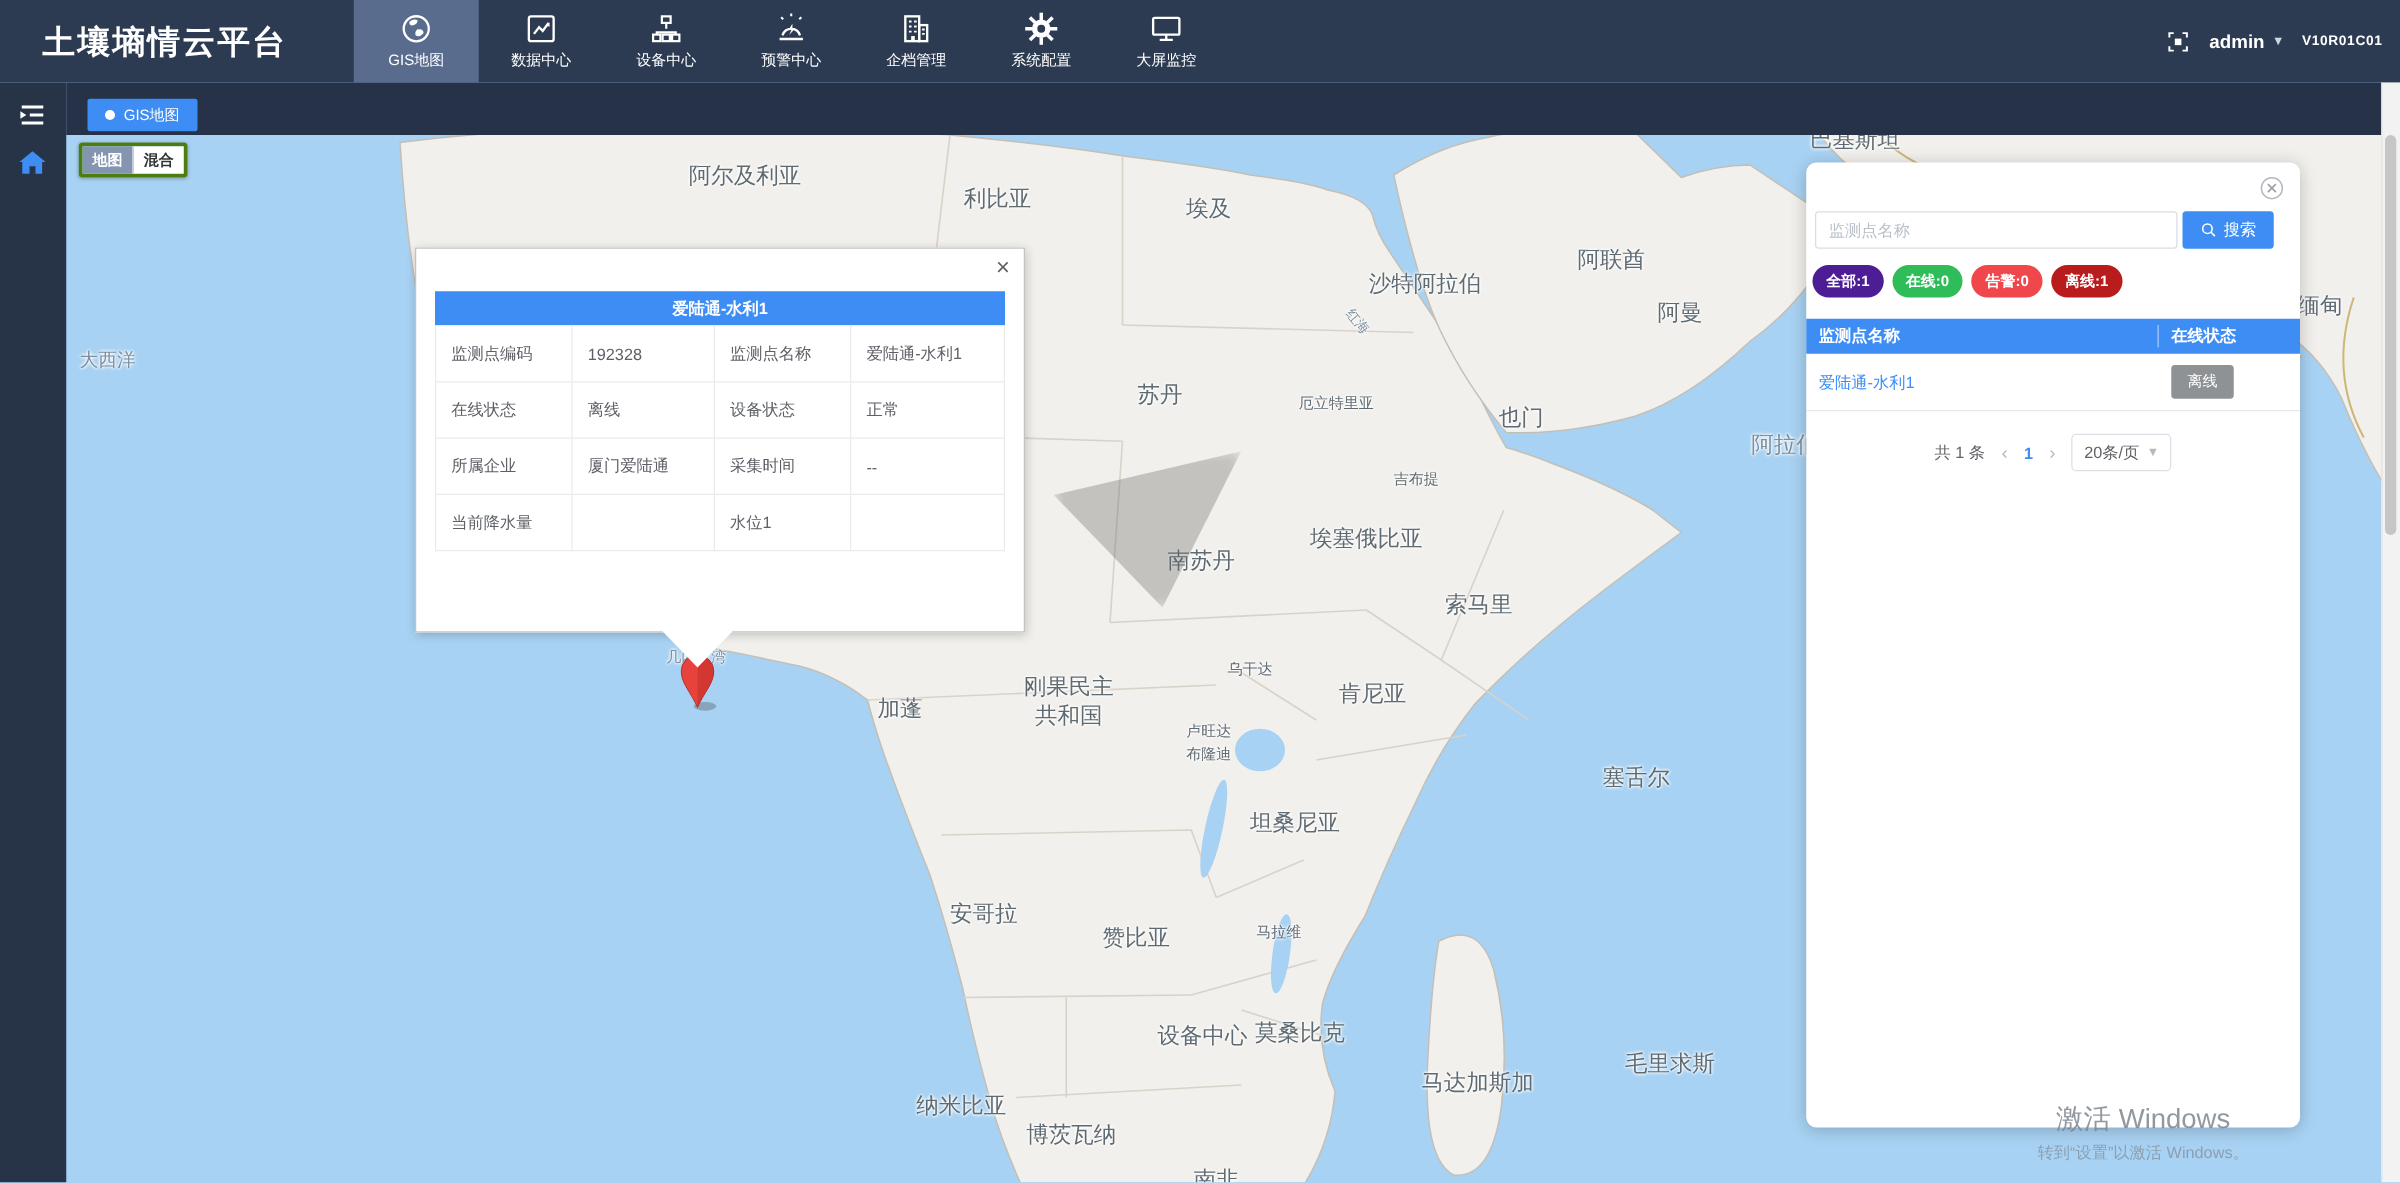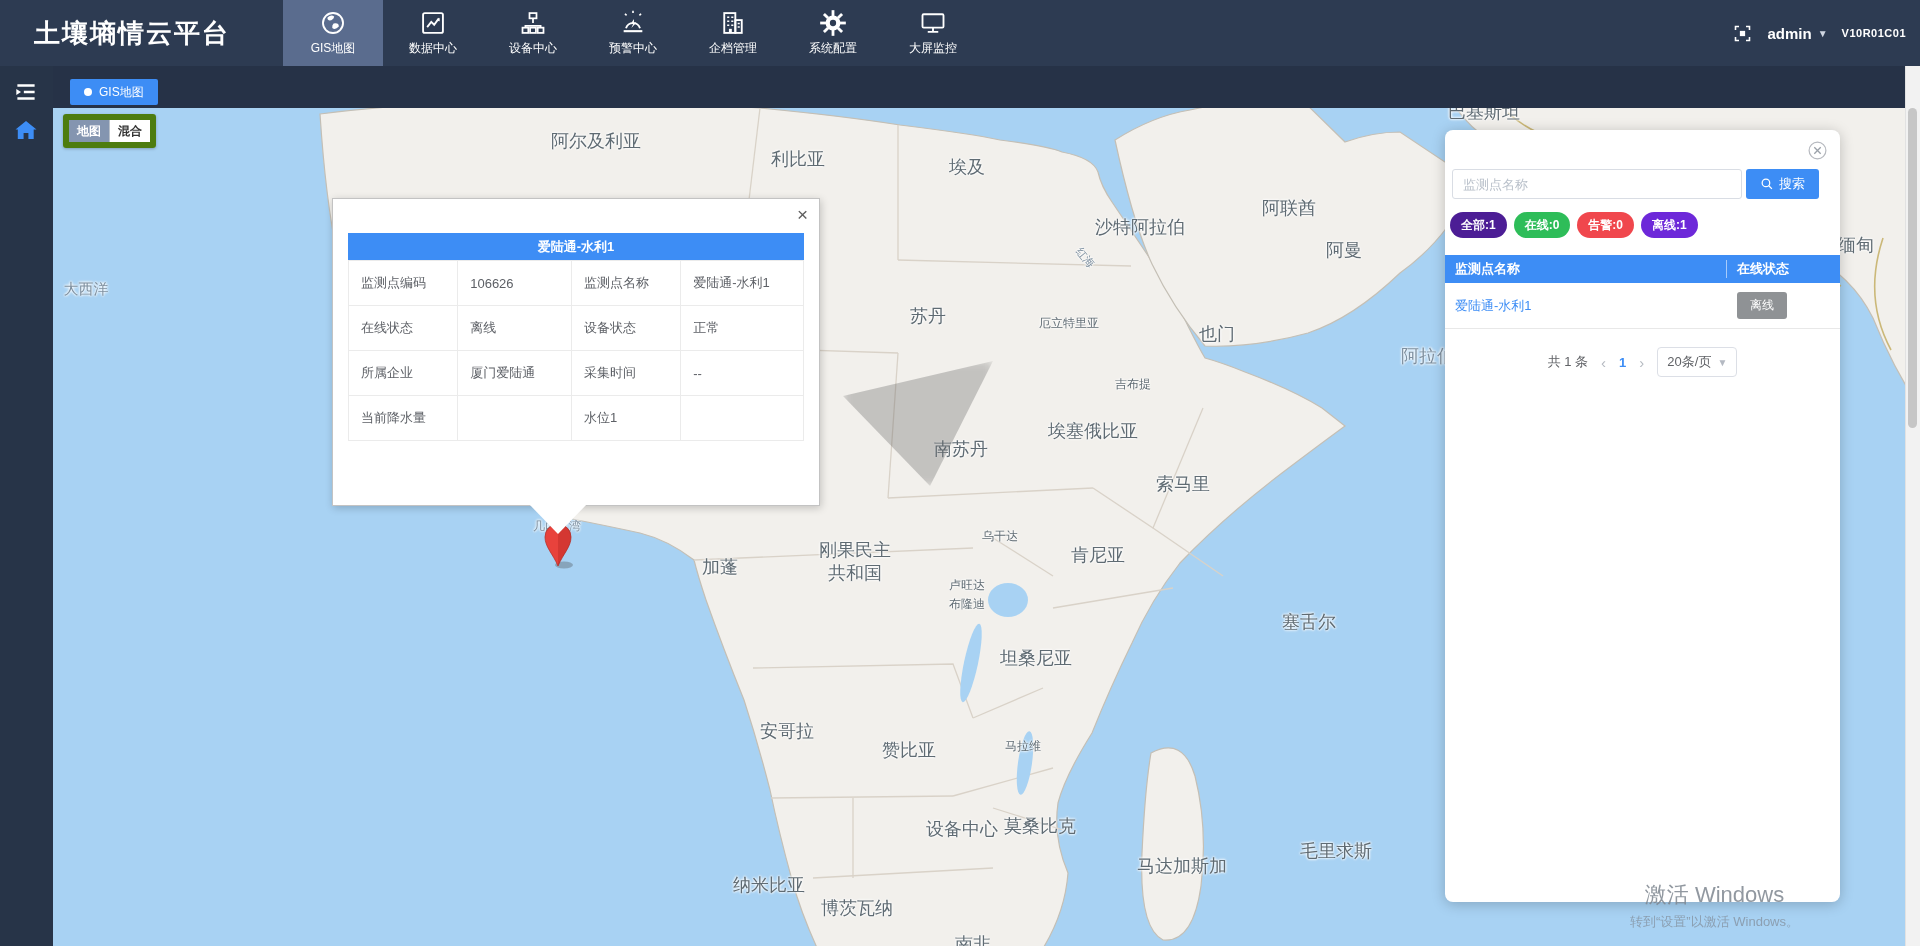--- a/index.html
+++ b/index.html
@@ -30,21 +30,21 @@
   .tab-active{position:absolute;left:17px;top:13px;height:26px;padding:0 14px;background:#3d8df5;
     color:#fff;font-size:12px;display:flex;align-items:center;gap:7px;border-radius:2px;cursor:pointer;}
   .tab-dot{width:8px;height:8px;border-radius:50%;background:#fff;}
   
   .map{position:absolute;left:53px;top:108px;width:1867px;height:838px;background:#a8d2f3;overflow:hidden;z-index:1;}
   .map svg.land-svg{position:absolute;left:0;top:0;}
   .map-label{position:absolute;transform:translate(-50%,-50%);font-size:18px;color:#5f6b73;
     text-shadow:0 0 3px #fff,0 0 3px #fff,0 0 2px #fff;white-space:pre-line;text-align:center;line-height:1.25;}
   .map-label.sea{color:#7d8f9f;}
   .map-toggle{position:absolute;left:10px;top:6px;display:flex;z-index:5;
-    box-shadow:0 1px 3px rgba(0,0,0,.25);border-radius:3px;overflow:hidden;border:6px solid #4d7c0f;}
+    box-shadow:0 1px 3px rgba(0,0,0,.25);border-radius:3px;overflow:hidden;border:3px solid #4d7c0f;}
   .map-toggle .tg{height:22px;padding:0 8px;font-size:12px;font-weight:bold;display:flex;align-items:center;cursor:pointer;}
   .tg.sel{background:#8495b0;color:#fff;}
   .tg.unsel{background:#fff;color:#333;border-left:1px solid #b9c0c9;}
   .tail-shadow{position:absolute;left:790px;top:253px;width:150px;height:125px;
     background:rgba(95,95,95,.32);clip-path:polygon(0% 28%,100% 0%,58% 100%);filter:blur(5px);z-index:2;}
   .pin{position:absolute;left:488px;top:414px;z-index:4;cursor:pointer;}
   
   .popup{position:absolute;left:332px;top:198px;width:486px;height:306px;background:#fff;
     border:1px solid #c3c3c3;box-shadow:1px 2px 8px rgba(0,0,0,.2);z-index:8;}
   .popup-close{position:absolute;right:11px;top:6px;font-size:19px;color:#5f5f5f;cursor:pointer;line-height:1;}
@@ -318,21 +318,21 @@
   </div>
 </div>
 
 <div class="popup">
   <span class="popup-close">×</span>
   <div class="popup-header">爱陆通-水利1</div>
   <table class="popup-table">
     <tbody>
       <tr>
         <td class="c0">监测点编码</td>
-        <td class="c1">106626</td>
+        <td class="c1">192328</td>
         <td class="c2">监测点名称</td>
         <td class="c3">爱陆通-水利1</td>
       </tr>
       <tr>
         <td class="c0">在线状态</td>
         <td class="c1">离线</td>
         <td class="c2">设备状态</td>
         <td class="c3">正常</td>
       </tr>
       <tr>
@@ -364,21 +364,21 @@
       <circle cx="8.5" cy="8.5" r="5.4" fill="none" stroke="#fff" stroke-width="1.8"></circle>
       <path d="M12.6,12.6 L17,17" stroke="#fff" stroke-width="1.8"></path>
     </svg>
     <span>搜索</span>
   </button>
 
   <div class="chips">
     <span class="chip" style="background: #4c1d95;">全部:1</span>
     <span class="chip" style="background: rgb(46, 189, 89);">在线:0</span>
     <span class="chip" style="background: rgb(240, 71, 77);">告警:0</span>
-    <span class="chip" style="background: #6d28d9;">离线:1</span>
+    <span class="chip" style="background: #b91c1c;">离线:1</span>
   </div>
 
   <div class="ptable">
     <div class="ptable-head">
       <span class="ph-name">监测点名称</span>
       <span class="ph-status">在线状态</span>
     </div>
     <div class="ptable-row">
       <span class="pr-name">爱陆通-水利1</span>
       <span class="pr-status">

